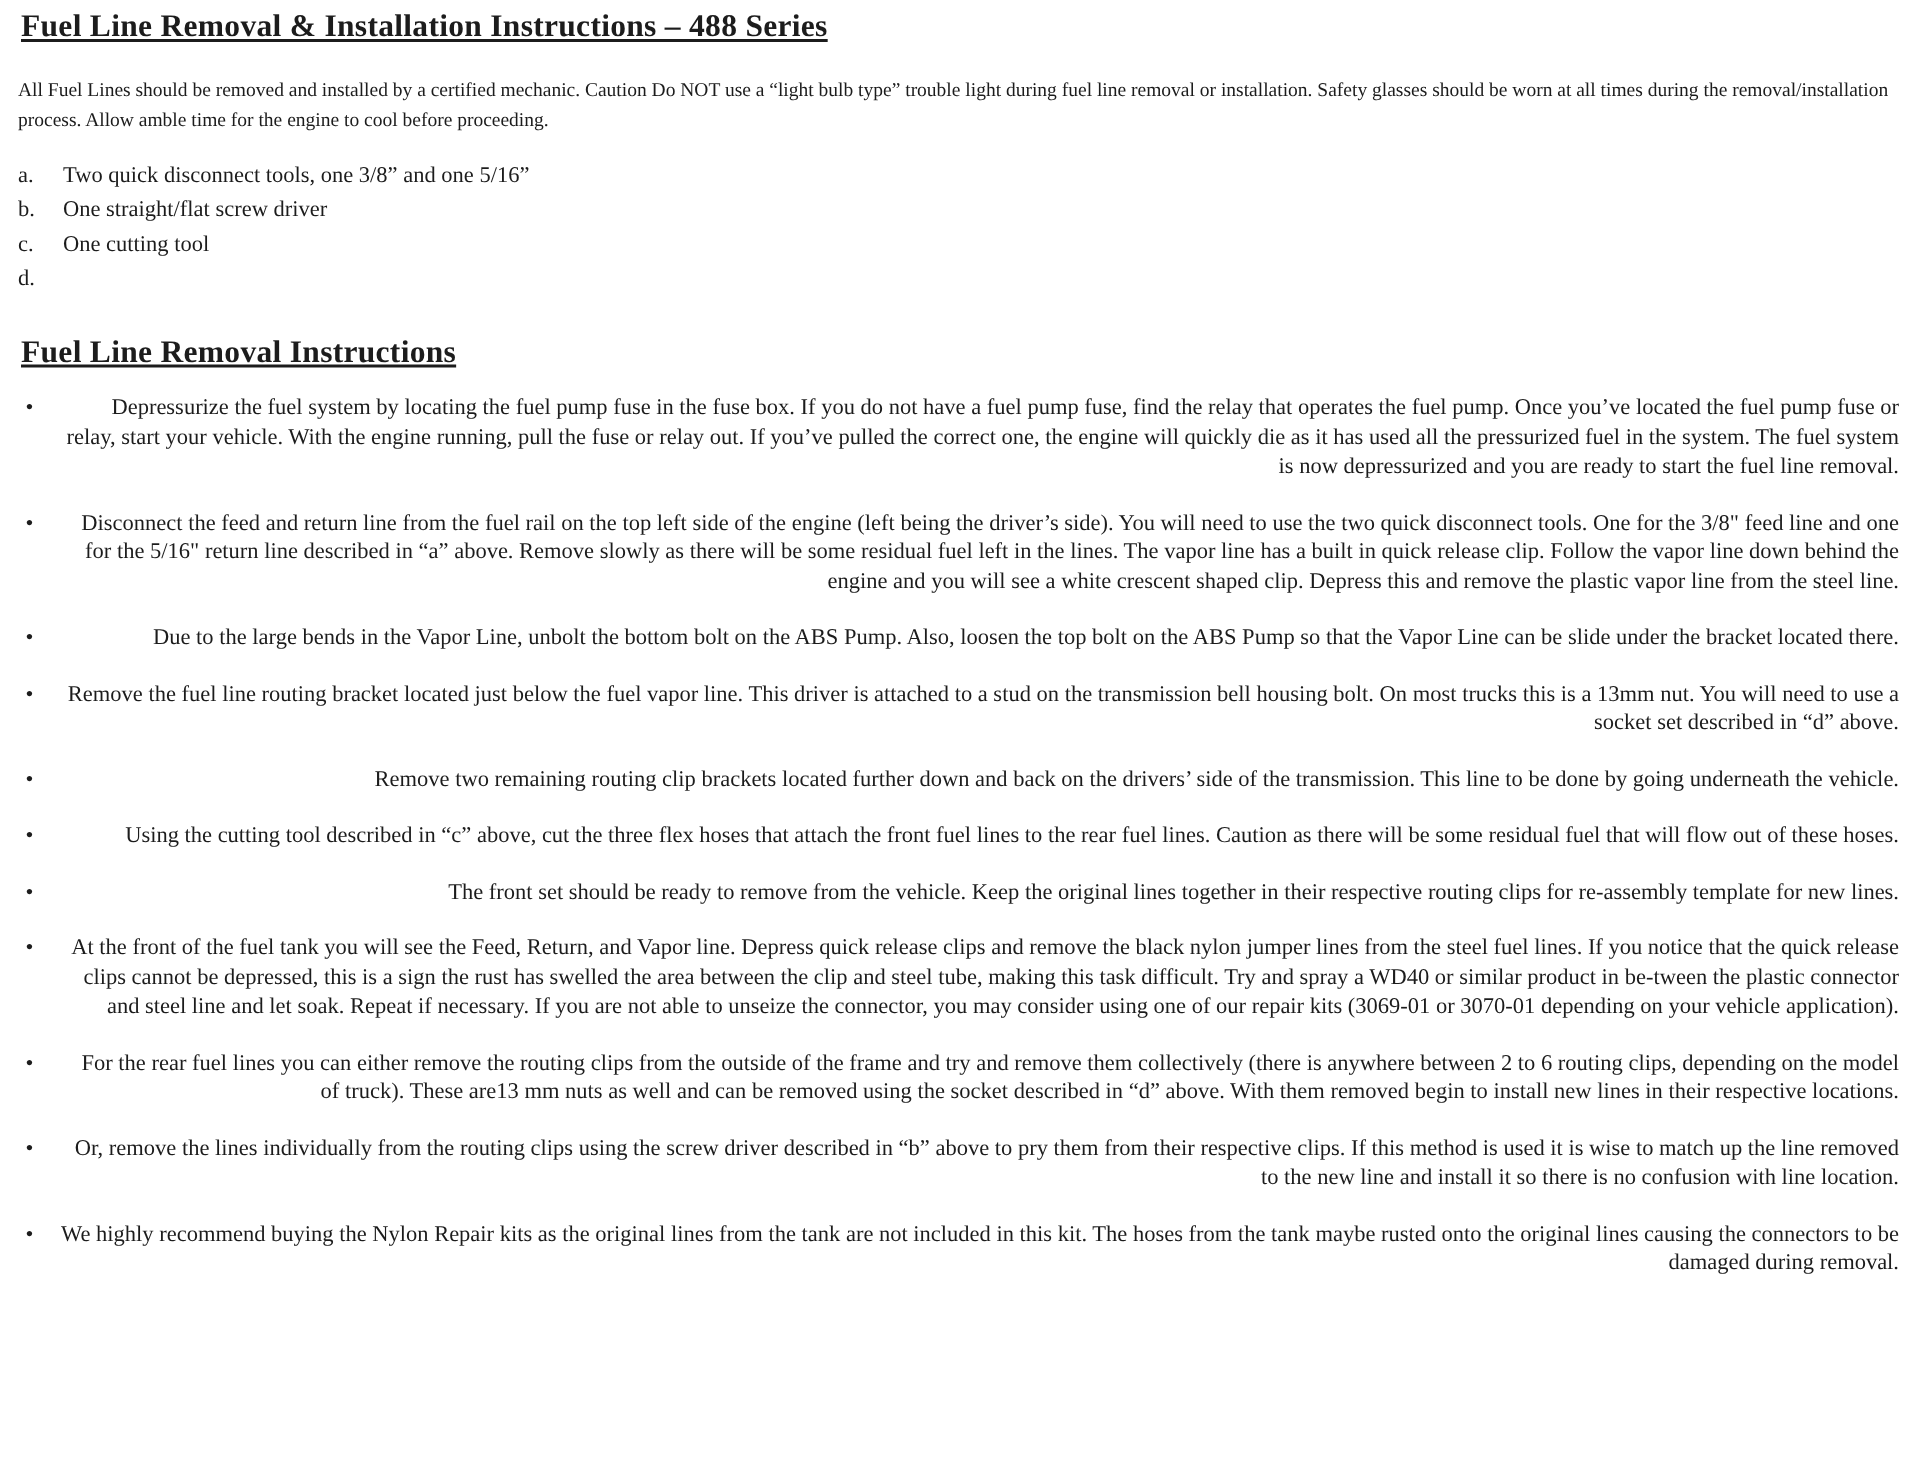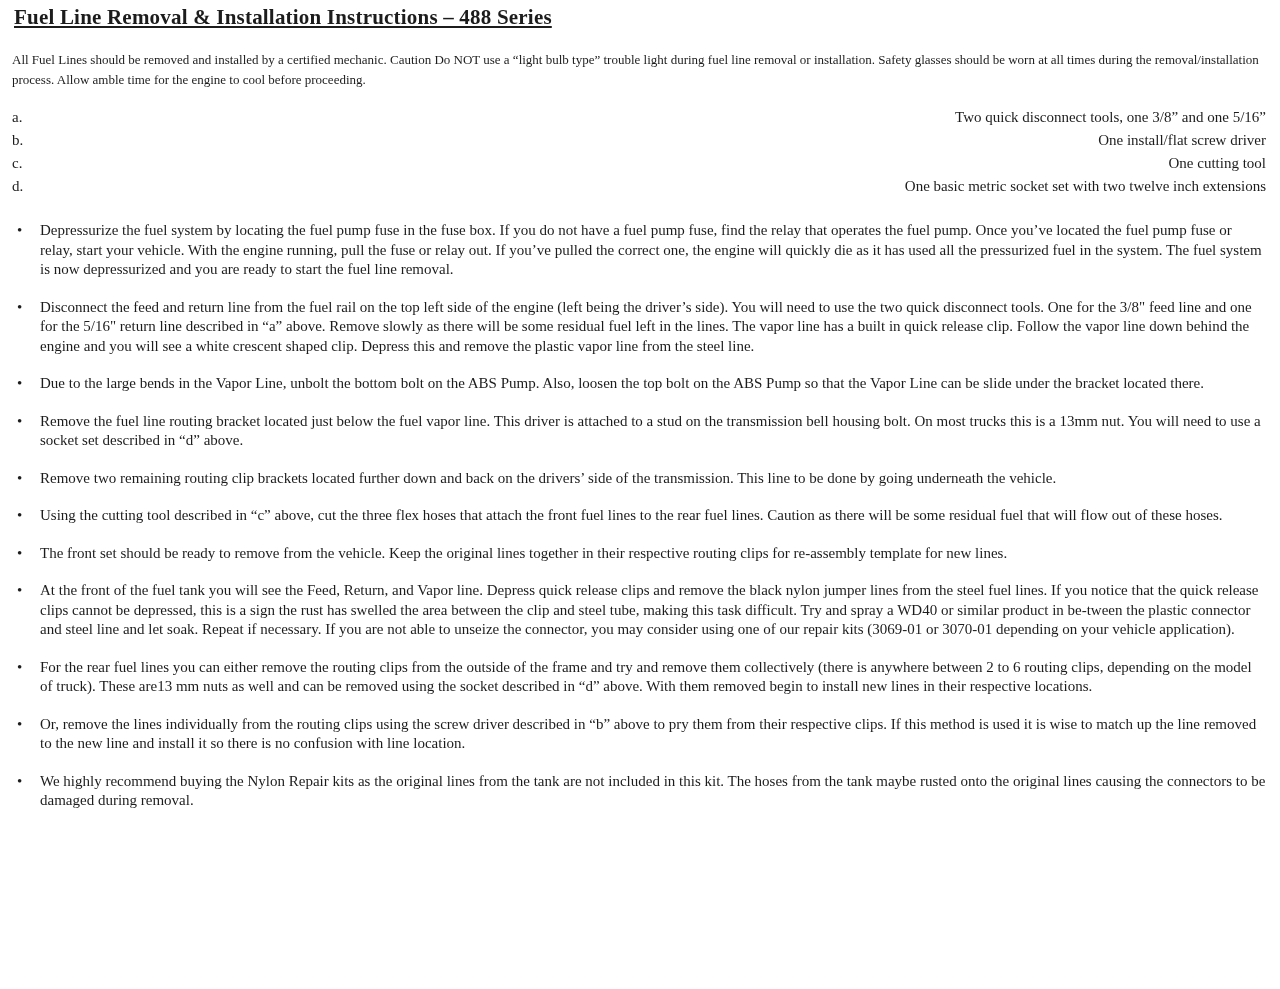--- a/index.html
+++ b/index.html
@@ -42,71 +42,71 @@
   li.tool-item {
     display: flex;
     font-size: 15px;
     line-height: 21px;
     margin-bottom: 2px;
   }
   .marker {
     flex: none;
     width: 30px;
   }
-  .tool-text-block { flex: 1; text-align: right; }
+  .tool-text-block { flex: 1; }
   .tool-extra { display: block; }
   ul.bullet-list {
     list-style: none;
     margin: 0;
   }
   li.bullet-item {
     display: flex;
     font-size: 15px;
     line-height: 19.5px;
     margin-bottom: 18px;
   }
   .bullet-glyph {
     flex: none;
     width: 28px;
     padding-left: 5px;
     font-size: 15px;
   }
-  .bullet-text { flex: 1; }
+  .bullet-text { flex: 1; text-align: right; }
 </style>
 </head>
 <body>
 
 <div class="page">
 
   <h1 class="doc-title">Fuel Line Removal &amp; Installation Instructions – 488 Series</h1>
 
   <p class="body-text">All Fuel Lines should be removed and installed by a certified mechanic. Caution Do NOT use a “light bulb type” trouble light during fuel line removal or installation. Safety glasses should be worn at all times during the removal/installation process. Allow amble time for the engine to cool before proceeding.</p>
 
 
   <ul class="tools-list">
     <li class="tool-item">
       <span class="marker">a.</span>
       <span class="tool-text-block">Two quick disconnect tools, one 3/8” and one 5/16”</span>
     </li>
     <li class="tool-item">
       <span class="marker">b.</span>
-      <span class="tool-text-block">One install/flat screw driver</span>
+      <span class="tool-text-block">One straight/flat screw driver</span>
     </li>
     <li class="tool-item">
       <span class="marker">c.</span>
       <span class="tool-text-block">One cutting tool</span>
     </li>
     <li class="tool-item">
       <span class="marker">d.</span>
       <span class="tool-text-block">
-        <span>One basic metric socket set with two twelve inch extensions</span>
       </span>
     </li>
   </ul>
 
+  <h2 class="section-heading">Fuel Line Removal Instructions</h2>
 
   <ul class="bullet-list">
     <li class="bullet-item">
       <span class="bullet-glyph">•</span>
       <span class="bullet-text">Depressurize the fuel system by locating the fuel pump fuse in the fuse box. If you do not have a fuel pump fuse, find the relay that operates the fuel pump. Once you’ve located the fuel pump fuse or relay, start your vehicle. With the engine running, pull the fuse or relay out. If you’ve pulled the correct one, the engine will quickly die as it has used all the pressurized fuel in the system. The fuel system is now depressurized and you are ready to start the fuel line removal.</span>
     </li>
     <li class="bullet-item">
       <span class="bullet-glyph">•</span>
       <span class="bullet-text">Disconnect the feed and return line from the fuel rail on the top left side of the engine (left being the driver’s side). You will need to use the two quick disconnect tools. One for the 3/8" feed line and one for the 5/16" return line described in “a” above. Remove slowly as there will be some residual fuel left in the lines. The vapor line has a built in quick release clip. Follow the vapor line down behind the engine and you will see a white crescent shaped clip. Depress this and remove the plastic vapor line from the steel line.</span>
     </li>

